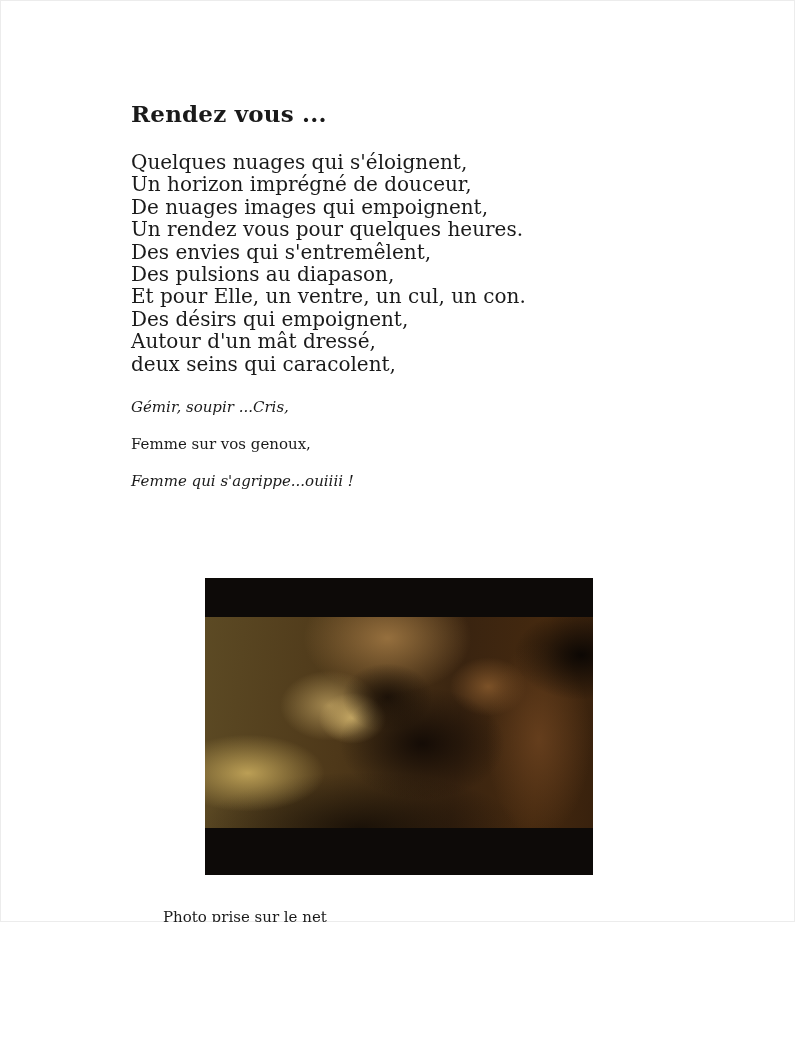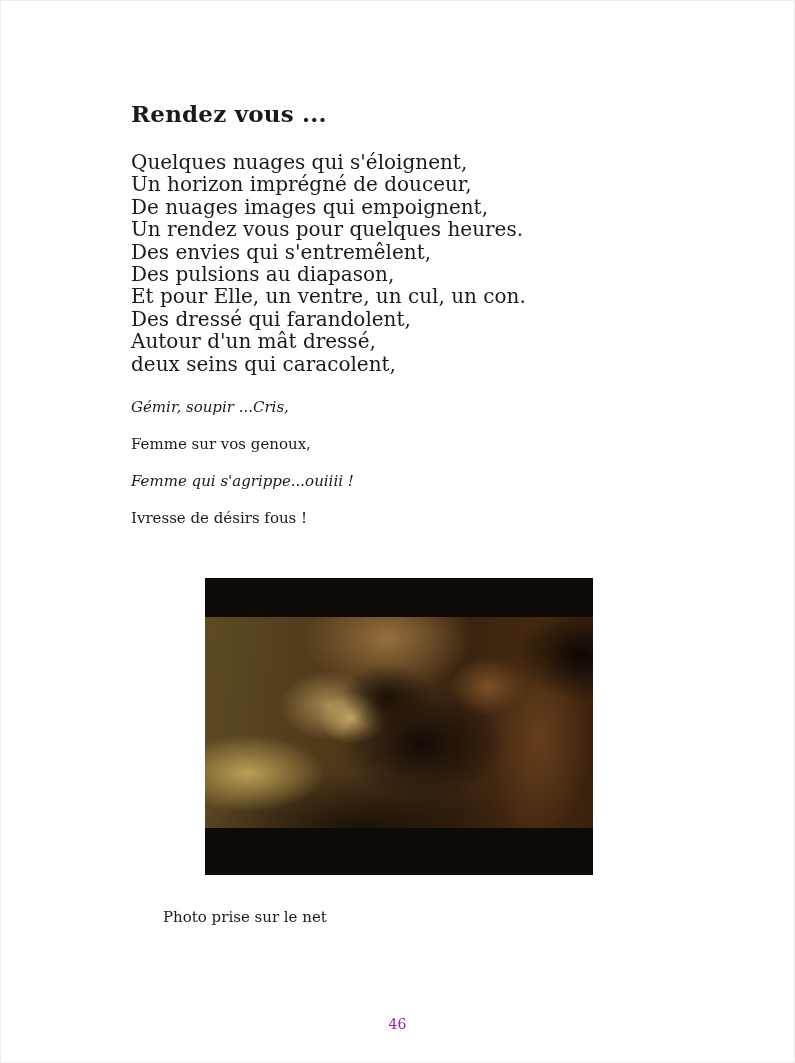--- a/index.html
+++ b/index.html
@@ -3,21 +3,21 @@
 <meta charset="utf-8">
 <style>
   html, body {
     margin: 0;
     padding: 0;
     background: #ffffff;
   }
   .page {
     position: relative;
     width: 795px;
-    height: 1063px;
+    height: 922px;
     background: #ffffff;
     box-shadow: inset 0 0 0 1px #ececec;
     font-family: "DejaVu Serif", "Liberation Serif", serif;
     color: #1a1a1a;
     overflow: hidden;
   }
   .content {
     position: absolute;
     left: 131px;
     top: 100px;
@@ -103,29 +103,28 @@
     <h1 class="poem-title">Rendez vous ...</h1>
 
     <div class="stanza">
       <div class="stanza-line">Quelques nuages qui s'éloignent,</div>
       <div class="stanza-line">Un horizon imprégné de douceur,</div>
       <div class="stanza-line">De nuages images qui empoignent,</div>
       <div class="stanza-line">Un rendez vous pour quelques heures.</div>
       <div class="stanza-line">Des envies qui s'entremêlent,</div>
       <div class="stanza-line">Des pulsions au diapason,</div>
       <div class="stanza-line">Et pour Elle, un ventre, un cul, un con.</div>
-      <div class="stanza-line">Des dressé qui farandolent,</div>
+      <div class="stanza-line">Des désirs qui empoignent,</div>
       <div class="stanza-line">Autour d'un mât dressé,</div>
       <div class="stanza-line">deux seins qui caracolent,</div>
     </div>
 
     <p class="refrain-line italic">Gémir, soupir ...Cris,</p>
     <p class="refrain-line">Femme sur vos genoux,</p>
     <p class="refrain-line italic">Femme qui s'agrippe...ouiiii !</p>
-    <p class="refrain-line">Ivresse de désirs fous !</p>
 
   </div>
 
   <div class="photo-frame">
     <div class="photo-img"></div>
   </div>
 
   <div class="photo-caption">Photo prise sur le net</div>
 
   <div class="page-number">46</div>

